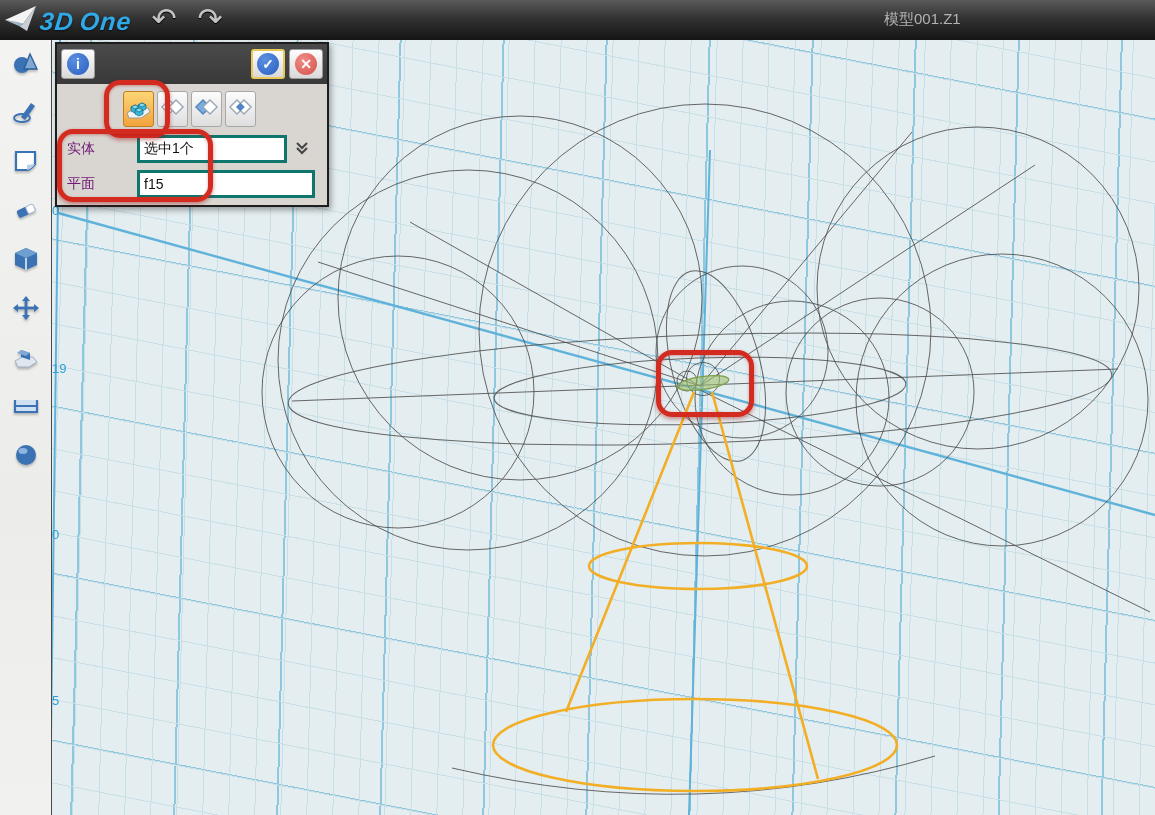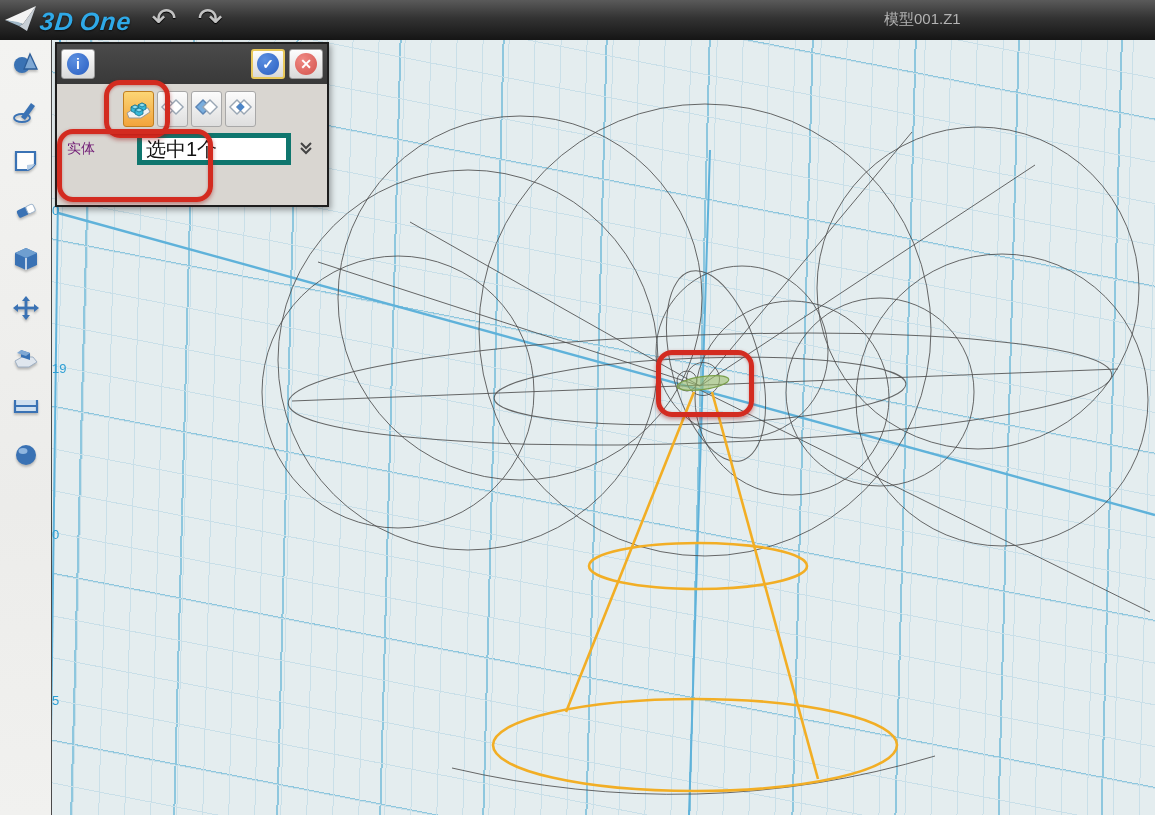--- a/index.html
+++ b/index.html
@@ -64,21 +64,21 @@
   .c-blue{background:radial-gradient(circle at 35% 30%,#5b8fe0,#2a5fc2);}
   .c-red{background:radial-gradient(circle at 35% 30%,#ef8a84,#d4524c);}
   .modes{display:flex;gap:3px;margin:7px 0 0 66px;}
   .mode-btn{width:31px;height:36px;border:1px solid #a8a8a8;border-radius:3px;
     background:linear-gradient(#fcfcfc,#dedede);display:flex;align-items:center;justify-content:center;
     cursor:pointer;padding:0;}
   .mode-btn.active{background:linear-gradient(#fcd575,#f2a33c);border-color:#c07f1f;}
   .fields{margin:9px 0 0 0;}
   .field-row{display:flex;align-items:center;height:26px;margin:0 0 9px 10px;}
   .field-label{width:70px;font-size:14px;color:#701a75;}
-  .field-input{height:22px;border:5px solid #0f766e;background:#fff;font-size:20px;
+  .field-input{height:22px;border:3px solid #0f766e;background:#fff;font-size:14px;
     font-family:"Liberation Sans",sans-serif;padding:0 4px;color:#111;}
   .fi-0{width:136px;} .fi-1{width:164px;}
   .expander{width:22px;height:22px;border:none;background:transparent;margin-left:4px;cursor:pointer;padding:0;}
 </style>
 </head>
 <body>
 
 <div class="topbar">
   <div class="logo">
     <span>
@@ -269,18 +269,22 @@
       <div class="field-row">
         <span class="field-label">实体</span>
         <input class="field-input fi-0" readonly="" value="选中1个" style="">
         <button class="expander"><span><svg width="16" height="16" viewBox="0 0 16 16">
               <g fill="none" stroke="#444" stroke-width="2">
                 <path d="M3 3 l5 5 5 -5"></path>
                 <path d="M3 8 l5 5 5 -5"></path>
               </g>
             </svg></span></button>
       </div>
+      <div class="field-row">
+        <span class="field-label">平面</span>
+        <input class="field-input fi-1" readonly="" value="f15" style="">
+      </div>
     </div>
 </div>
 
 <div class="red-box" style="left:104px;top:80px;width:56px;height:48px;"></div>
 <div class="red-box" style="left:57px;top:129px;width:146px;height:63px;"></div>
 <div class="red-box" style="left:656px;top:350px;width:88px;height:57px;"></div>
 
 </body></html>

